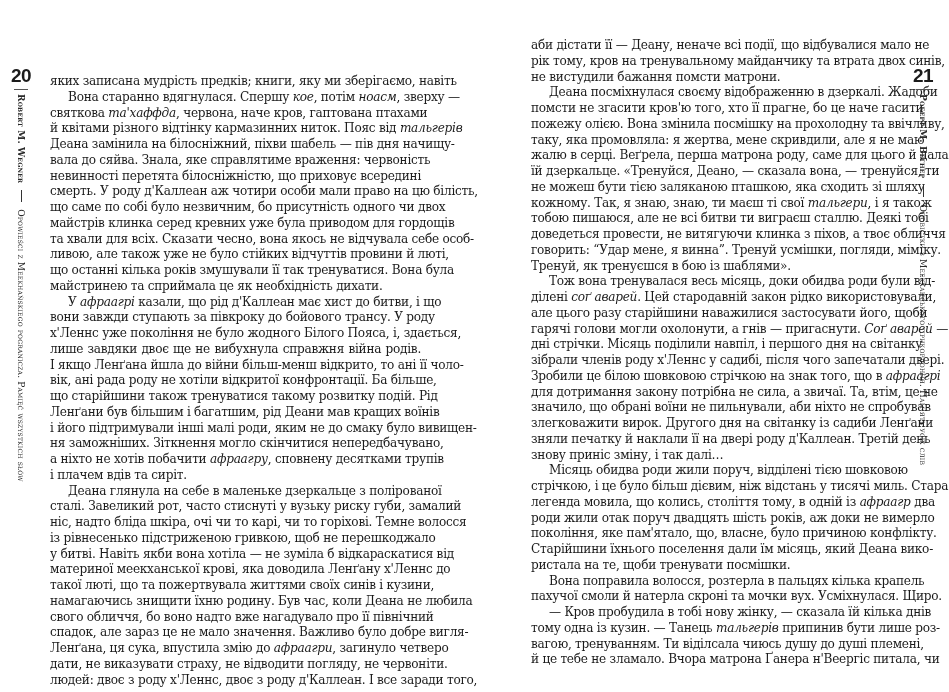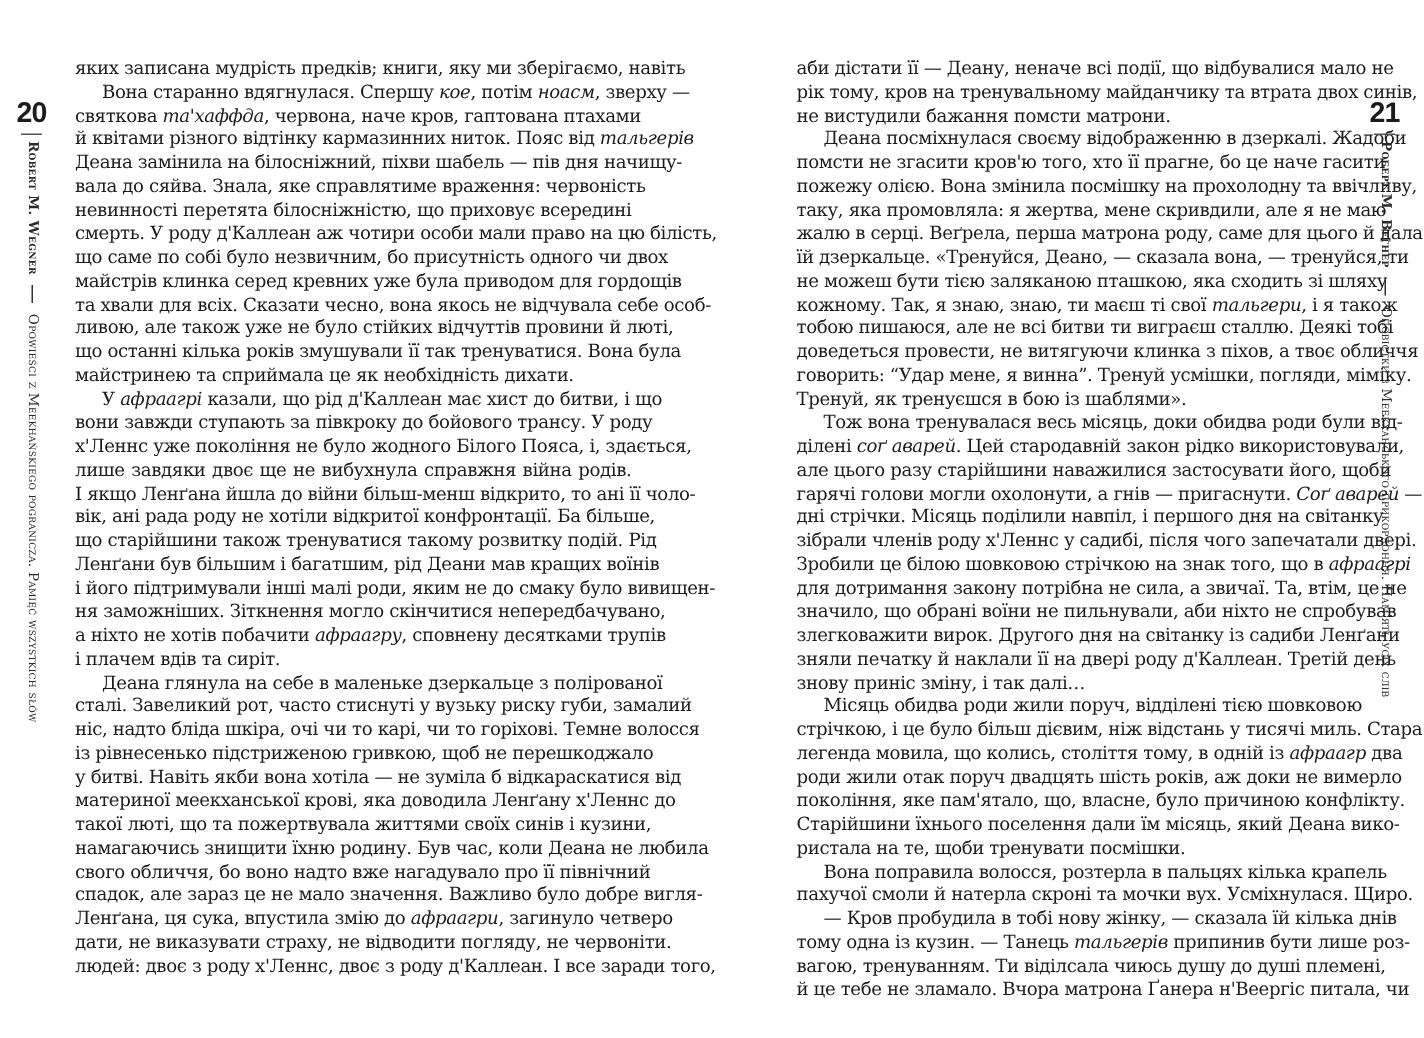--- a/index.html
+++ b/index.html
@@ -11,21 +11,21 @@
     .text-block {
       position: absolute;
       top: 38px;
       width: 371px;
       font-family: "DejaVu Serif", "Liberation Serif", serif;
       font-size: 12.1px;
       line-height: 15.75px;
       color: #1b1b1b;
       letter-spacing: -0.25px;
     }
-    .page-left .text-block { left: 50px; }
+    .page-left .text-block { left: 50px; margin-top: 36px; }
     .page-right .text-block { left: 56px; }
     .line { display: block; white-space: nowrap; text-align: justify; text-align-last: justify; height: 15.75px; overflow: visible; }
     .line.last { text-align-last: left; }
     .line.indent { padding-left: 18px; }
     .line i { font-style: italic; }
     .margin {
       position: absolute;
       top: 66px;
       width: 24px;
       display: flex;

